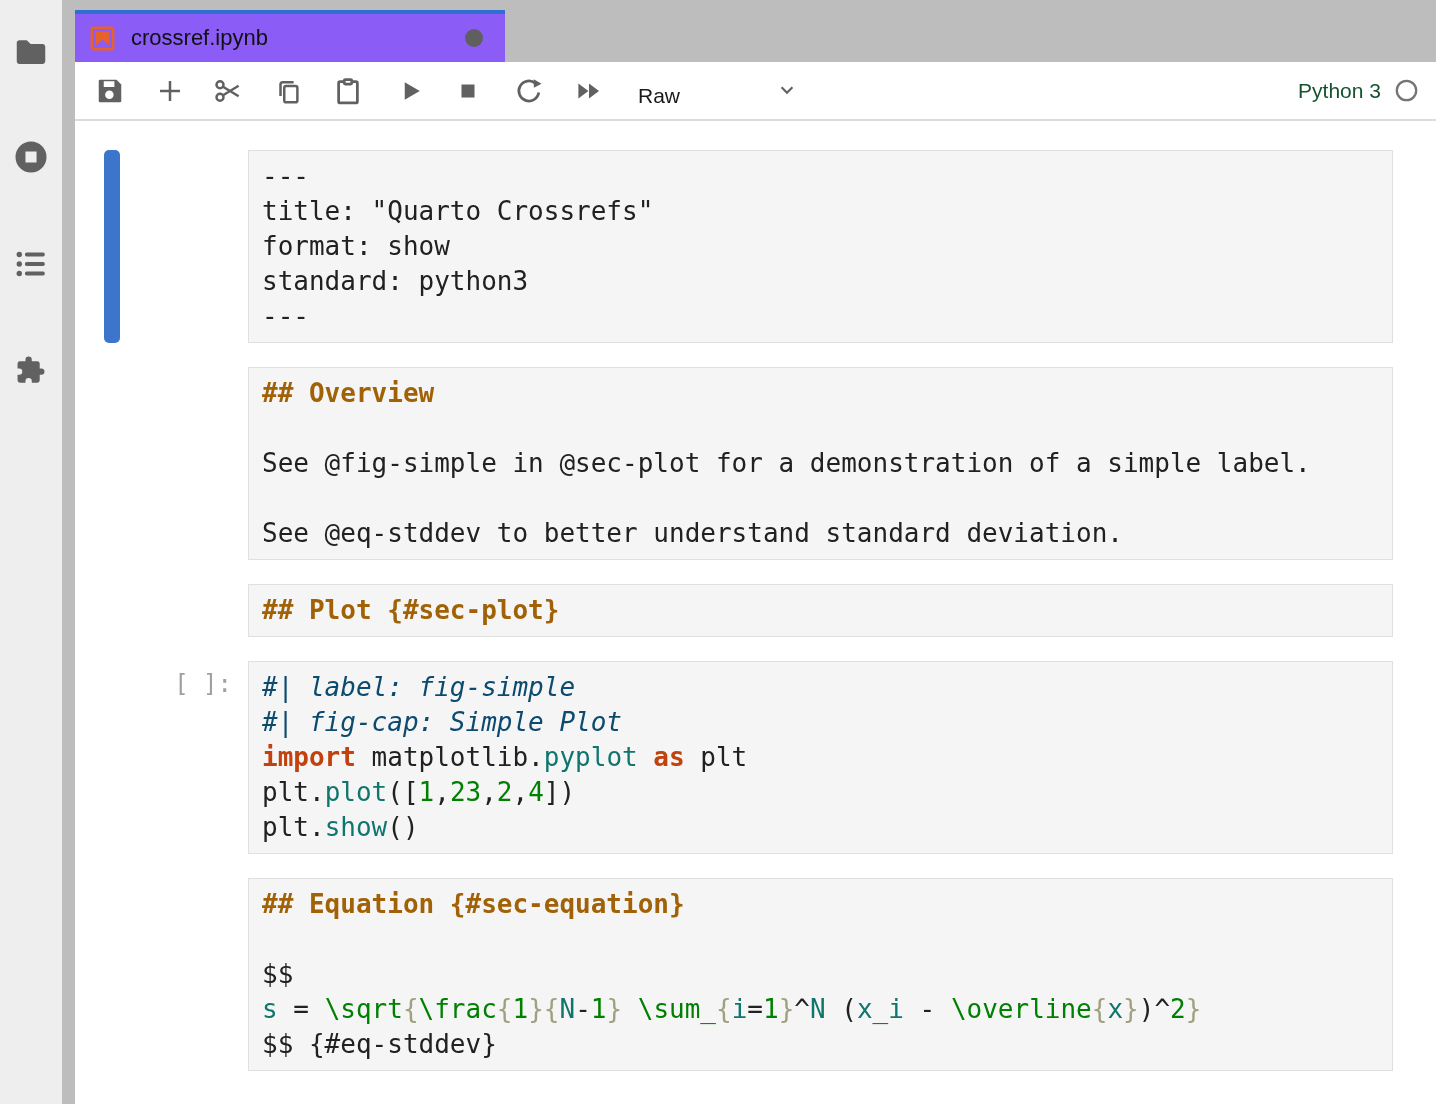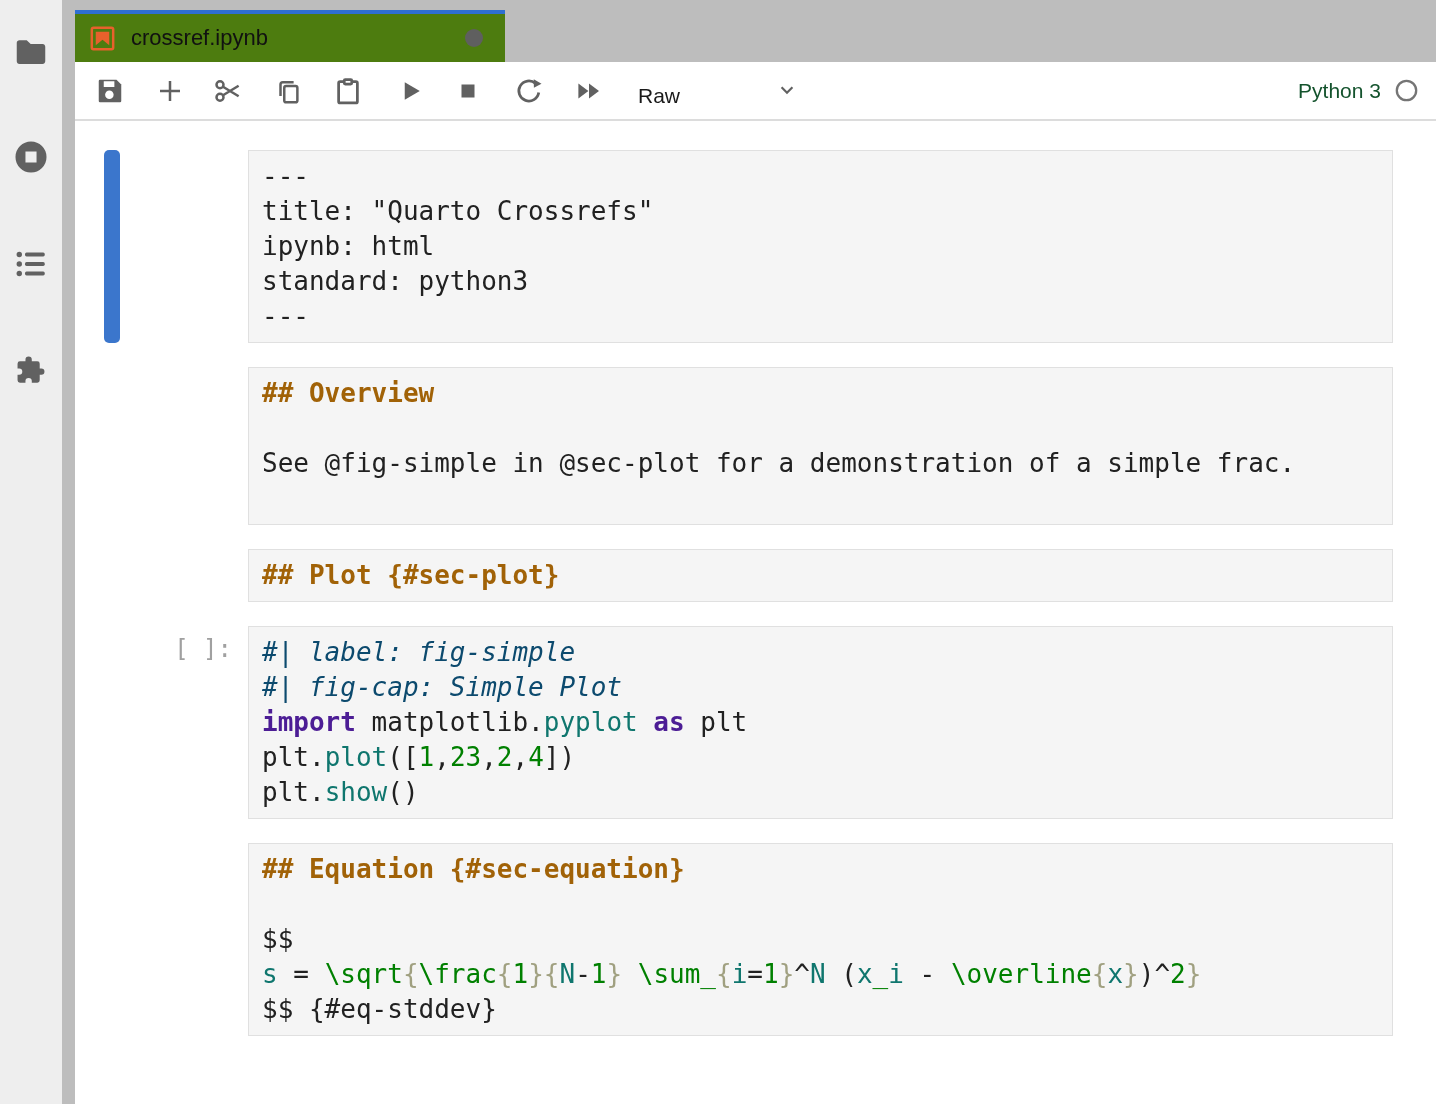--- a/index.html
+++ b/index.html
@@ -12,21 +12,21 @@
                align-items:center; justify-content:center; cursor:pointer; }
   .side-icon svg { width:38px; height:38px; }
 
   
   .strip { position:absolute; left:62px; top:0; width:13px; height:1104px; background:#bdbdbd; }
 
   
   .main { position:absolute; left:75px; top:0; width:1361px; height:1104px; background:#ffffff; }
   .top-band { height:10px; background:#bdbdbd; }
   .tabbar { height:52px; background:#bdbdbd; display:flex; }
-  .tab { width:430px; height:52px; background:#4d7c0f; border-top:4px solid #2e6fd2;
+  .tab { width:430px; height:52px; background:#8b5cf6; border-top:4px solid #2e6fd2;
          display:flex; align-items:center; padding:0 22px 0 14px; }
   .tab-icon { width:27px; height:27px; flex:0 0 27px; }
   .tab-title { margin-left:15px; font-size:22px; color:#111111; }
   .dirty-dot { margin-left:auto; width:18px; height:18px; border-radius:50%; background:#5f5f5f; }
 
   
   .toolbar { position:relative; height:59px; background:#ffffff; border-bottom:2px solid #dcdcdc; }
   .tb-btn { position:absolute; top:9px; width:40px; height:40px; display:flex;
             align-items:center; justify-content:center; cursor:pointer; }
   .tb-btn svg { width:30px; height:30px; }
@@ -50,21 +50,21 @@
             font-size:24px; color:#a0a0a0; white-space:pre; }
   .editor { width:1145px; background:#f5f5f5; border:1px solid #e0e0e0;
             padding:8px 10px 8px 13px;
             font-family:"DejaVu Sans Mono","Liberation Mono",monospace;
             font-size:26px; line-height:35px; white-space:pre; cursor:text; }
   .line { min-height:35px; }
 
   
   .tk-t { color:#212121; }
   .tk-c { color:#0c4a6e; font-style:italic; }
-  .tk-k { color:#4c1d95; font-weight:bold; }
+  .tk-k { color:#c2410c; font-weight:bold; }
   .tk-g { color:#008000; }
   .tk-f { color:#0f766e; }
   .tk-b { color:#a0a080; }
   .tk-h { color:#a16207; font-weight:bold; }
 </style>
 </head>
 <body>
 
 <div class="sidebar">
   <div class="side-icon" style="top:33px">
@@ -177,26 +177,26 @@
       <svg class="kernel-status" viewBox="0 0 24 24">
         <circle cx="12" cy="12" r="9.3" stroke="#757575" stroke-width="2.2" fill="none"></circle>
         </svg>
     </div>
   </div>
 
   <div class="notebook" id="notebook">
       <div class="cell raw selected">
         <div class="collapser"></div>
         <div class="prompt"></div>
-        <div class="editor"><div class="line"><span class="tk-t">---</span></div><div class="line"><span class="tk-t">title: "Quarto Crossrefs"</span></div><div class="line"><span class="tk-t">ipynb: html</span></div><div class="line"><span class="tk-t">standard: python3</span></div><div class="line"><span class="tk-t">---</span></div></div>
+        <div class="editor"><div class="line"><span class="tk-t">---</span></div><div class="line"><span class="tk-t">title: "Quarto Crossrefs"</span></div><div class="line"><span class="tk-t">format: show</span></div><div class="line"><span class="tk-t">standard: python3</span></div><div class="line"><span class="tk-t">---</span></div></div>
       </div>
       <div class="cell markdown">
         <div class="collapser"></div>
         <div class="prompt"></div>
-        <div class="editor"><div class="line"><span class="tk-h">## Overview</span></div><div class="line">&nbsp;</div><div class="line"><span class="tk-t">See @fig-simple in @sec-plot for a demonstration of a simple frac.</span></div><div class="line">&nbsp;</div></div>
+        <div class="editor"><div class="line"><span class="tk-h">## Overview</span></div><div class="line">&nbsp;</div><div class="line"><span class="tk-t">See @fig-simple in @sec-plot for a demonstration of a simple label.</span></div><div class="line">&nbsp;</div><div class="line"><span class="tk-t">See @eq-stddev to better understand standard deviation.</span></div></div>
       </div>
       <div class="cell markdown">
         <div class="collapser"></div>
         <div class="prompt"></div>
         <div class="editor"><div class="line"><span class="tk-h">## Plot {#sec-plot}</span></div></div>
       </div>
       <div class="cell code">
         <div class="collapser"></div>
         <div class="prompt">[ ]:</div>
         <div class="editor"><div class="line"><span class="tk-c">#| label: fig-simple</span></div><div class="line"><span class="tk-c">#| fig-cap: Simple Plot</span></div><div class="line"><span class="tk-k">import</span><span class="tk-t"> matplotlib.</span><span class="tk-f">pyplot</span><span class="tk-t"> </span><span class="tk-k">as</span><span class="tk-t"> plt</span></div><div class="line"><span class="tk-t">plt.</span><span class="tk-f">plot</span><span class="tk-t">([</span><span class="tk-g">1</span><span class="tk-t">,</span><span class="tk-g">23</span><span class="tk-t">,</span><span class="tk-g">2</span><span class="tk-t">,</span><span class="tk-g">4</span><span class="tk-t">])</span></div><div class="line"><span class="tk-t">plt.</span><span class="tk-f">show</span><span class="tk-t">()</span></div></div>

